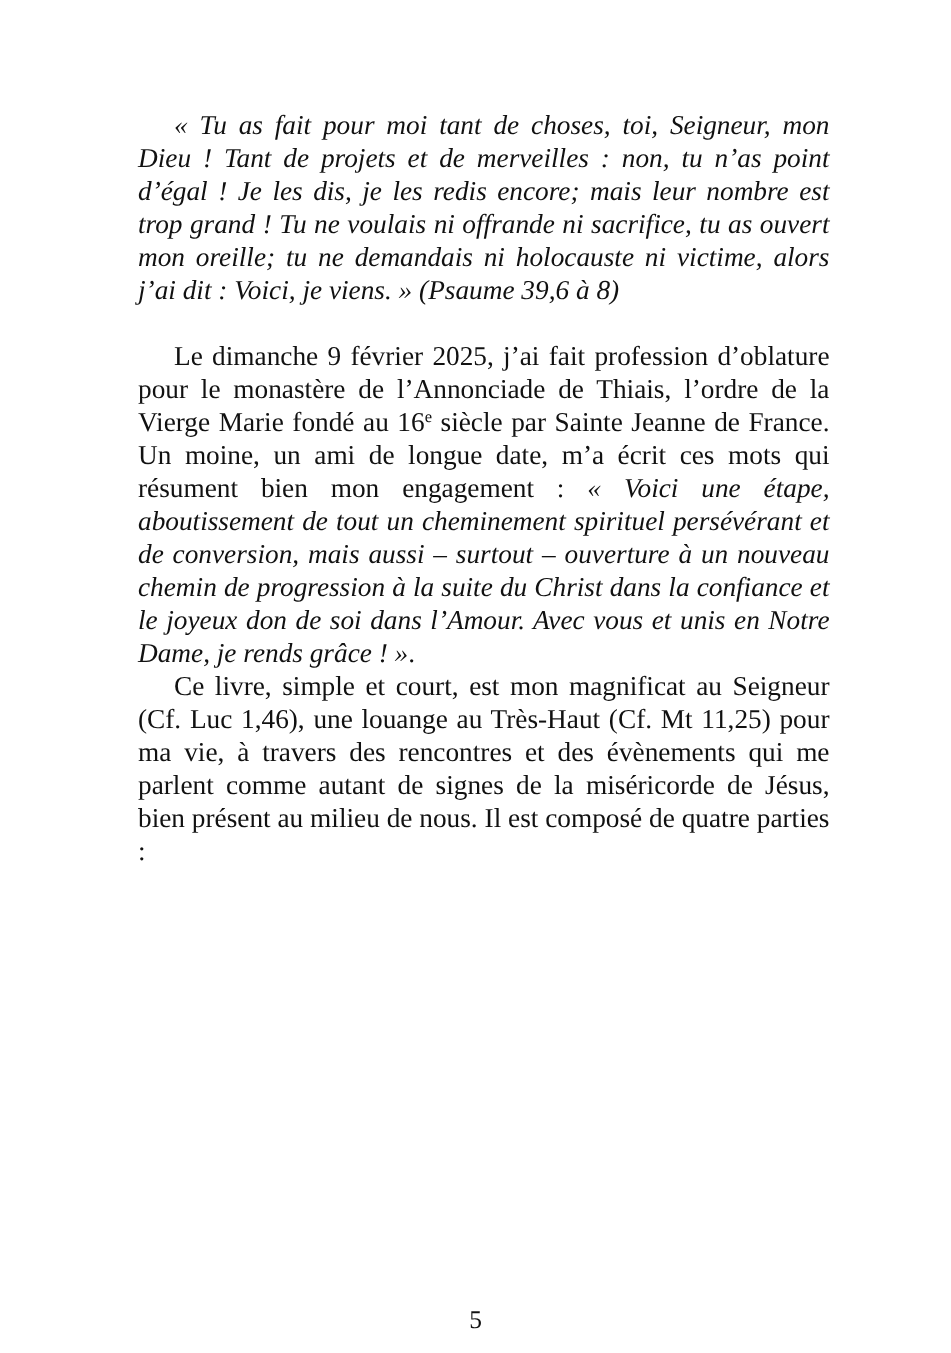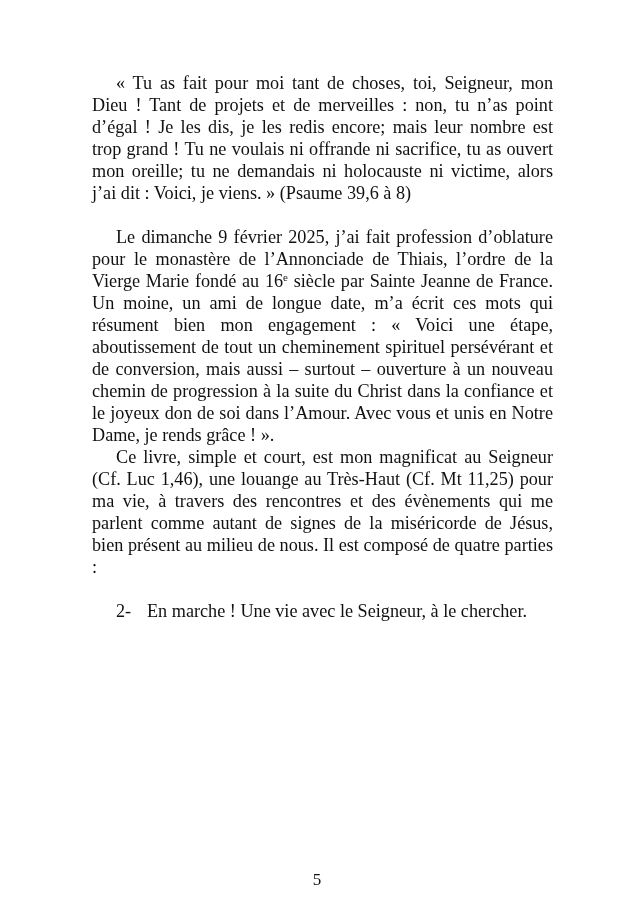--- a/index.html
+++ b/index.html
@@ -9,21 +9,21 @@
       left: 92px;
       top: 72px;
       width: 461px;
       font-family: "Liberation Serif", serif;
       font-size: 18.2px;
       line-height: 22px;
       color: #111111;
       text-align: justify;
     }
     p { margin: 0; text-indent: 24px; }
-    .it { }
+    .it { font-style: italic; }
     .gap { height: 22px; }
     .list-item { margin: 0; text-indent: 24px; }
     .list-num { display: inline-block; width: 31px; text-indent: 0; }
     sup { font-size: 11px; line-height: 0; vertical-align: 6px; }
     .last-line { text-align-last: left; }
     .page-number {
       position: absolute;
       left: 0; width: 634px;
       top: 870px;
       text-align: center;
@@ -40,20 +40,19 @@
 
   <div class="gap"></div>
 
   <p class="last-line"><span>Le dimanche 9 février 2025, j’ai fait profession d’oblature pour le monastère de l’Annonciade de Thiais, l’ordre de la Vierge Marie fondé au 16</span><sup>e</sup><span> siècle par Sainte Jeanne de France. Un moine, un ami de longue date, m’a écrit ces mots qui résument bien mon engagement : </span><span class="it">« Voici une étape, aboutissement de tout un cheminement spirituel persévérant et de conversion, mais aussi – surtout – ouverture à un nouveau chemin de progression à la suite du Christ dans la confiance et le joyeux don de soi dans l’Amour. Avec vous et unis en Notre Dame, je rends grâce ! »</span><span>.</span></p>
 
   <p class="last-line">Ce livre, simple et court, est mon magnificat au Seigneur (Cf. Luc 1,46), une louange au Très-Haut (Cf. Mt 11,25) pour ma vie, à travers des rencontres et des évènements qui me parlent comme autant de signes de la miséricorde de Jésus, bien présent au milieu de nous. Il est composé de quatre parties :</p>
 
   <div class="gap"></div>
 
   <div>
-    <p class="list-item last-line"><span class="list-num">2-</span><span>En marche ! Une vie avec le Seigneur, à le chercher.</span></p>
   </div>
 
   <div class="gap"></div>
 
 </div>
 
 <div class="page-number">5</div>
 
 </body></html>

